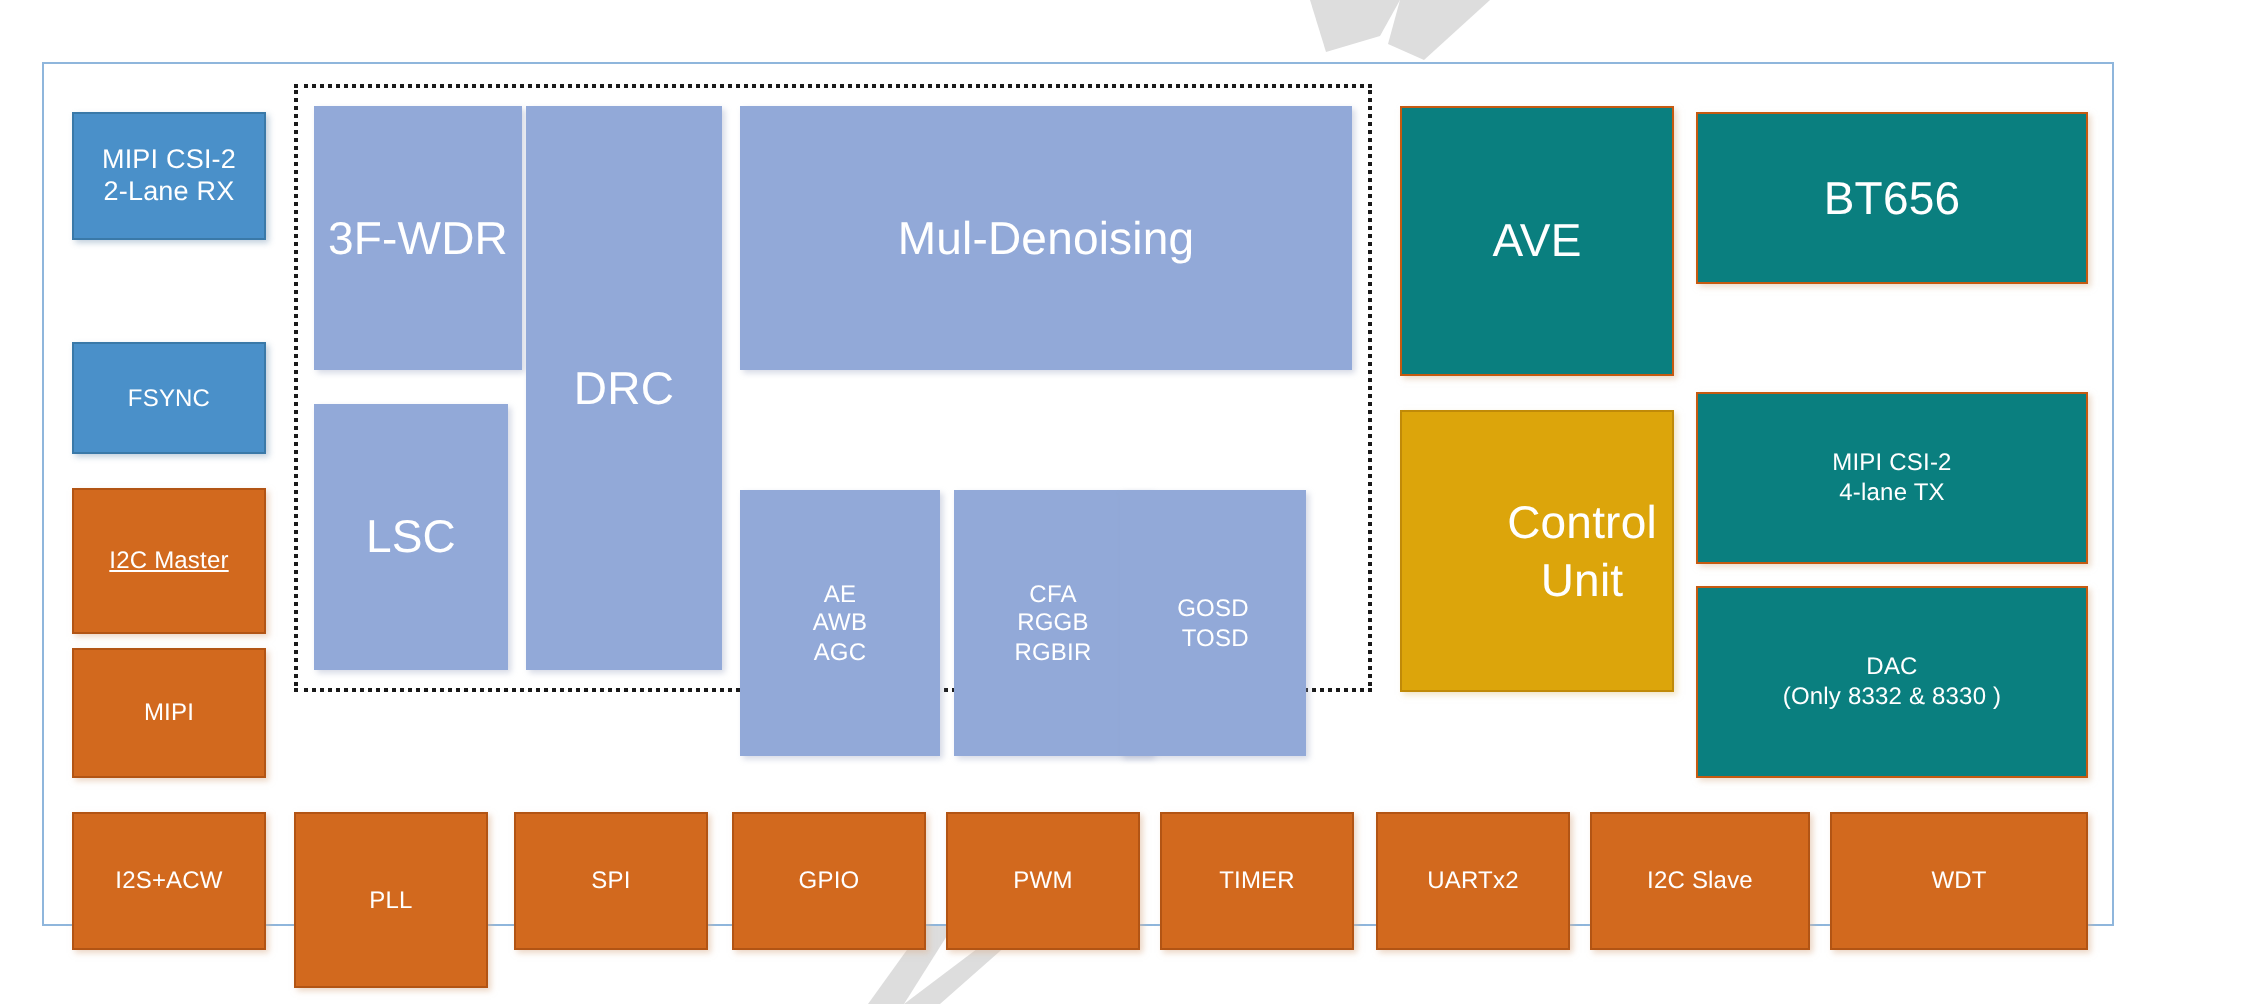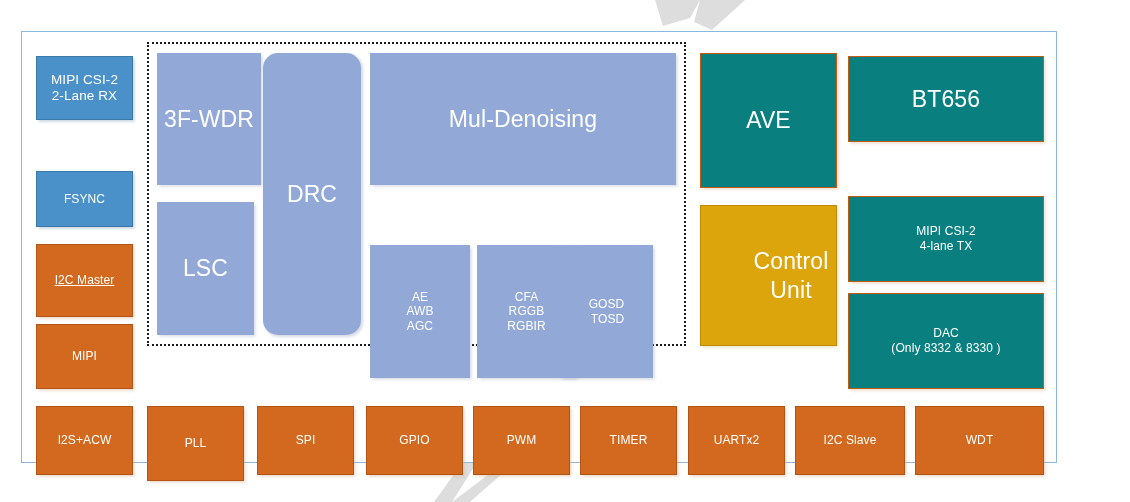--- a/index.html
+++ b/index.html
@@ -117,21 +117,21 @@
 <div class="blk blue-dark fs-md" style="left:36px; top:128px; width:97px; height:56px;">FSYNC</div>
 
 <div class="blk orange fs-md" style="left:36px; top:201px; width:97px; height:73px;text-decoration:underline;">I2C Master</div>
 
 <div class="blk orange fs-md" style="left:36px; top:281px; width:97px; height:65px;">MIPI</div>
 
 <div class="blk blue-light fs-lg" style="left:157px; top:53px; width:104px; height:132px;">3F-WDR</div>
 
 <div class="blk blue-light fs-lg" style="left:157px; top:202px; width:97px; height:133px;">LSC</div>
 
-<div class="blk blue-light fs-lg" style="left:263px; top:53px; width:98px; height:282px;border-radius:15px;">DRC</div>
+<div class="blk blue-light fs-lg" style="left:263px; top:53px; width:98px; height:282px;">DRC</div>
 
 <div class="blk blue-light fs-lg" style="left:370px; top:53px; width:306px; height:132px;">Mul-Denoising</div>
 
 <div class="blk blue-light fs-md" style="left:370px; top:202px; width:100px; height:133px;">AE
 AWB
 AGC</div>
 
 <div class="blk blue-light fs-md" style="left:477px; top:202px; width:99px; height:133px;">CFA
 RGGB
 RGBIR</div>
@@ -146,21 +146,21 @@
 <div class="blk teal fs-lg" style="left:848px; top:56px; width:196px; height:86px;">BT656</div>
 
 <div class="blk teal fs-md" style="left:848px; top:153px; width:196px; height:86px;">MIPI CSI-2
 4-lane TX</div>
 
 <div class="blk teal fs-md" style="left:848px; top:250px; width:196px; height:96px;">DAC
 (Only 8332 &amp; 8330 )</div>
 
 <div class="blk orange fs-md" style="left:36px; top:363px; width:97px; height:69px;">I2S+ACW</div>
 
-<div class="blk orange fs-md" style="left:147px; top:363px; width:97px; height:75px;text-align:center;">PLL</div>
+<div class="blk orange fs-md" style="left:147px; top:363px; width:97px; height:88px;text-align:center;">PLL</div>
 
 <div class="blk orange fs-md" style="left:257px; top:363px; width:97px; height:69px;">SPI</div>
 
 <div class="blk orange fs-md" style="left:366px; top:363px; width:97px; height:69px;">GPIO</div>
 
 <div class="blk orange fs-md" style="left:473px; top:363px; width:97px; height:69px;">PWM</div>
 
 <div class="blk orange fs-md" style="left:580px; top:363px; width:97px; height:69px;">TIMER</div>
 
 <div class="blk orange fs-md" style="left:688px; top:363px; width:97px; height:69px;">UARTx2</div>

